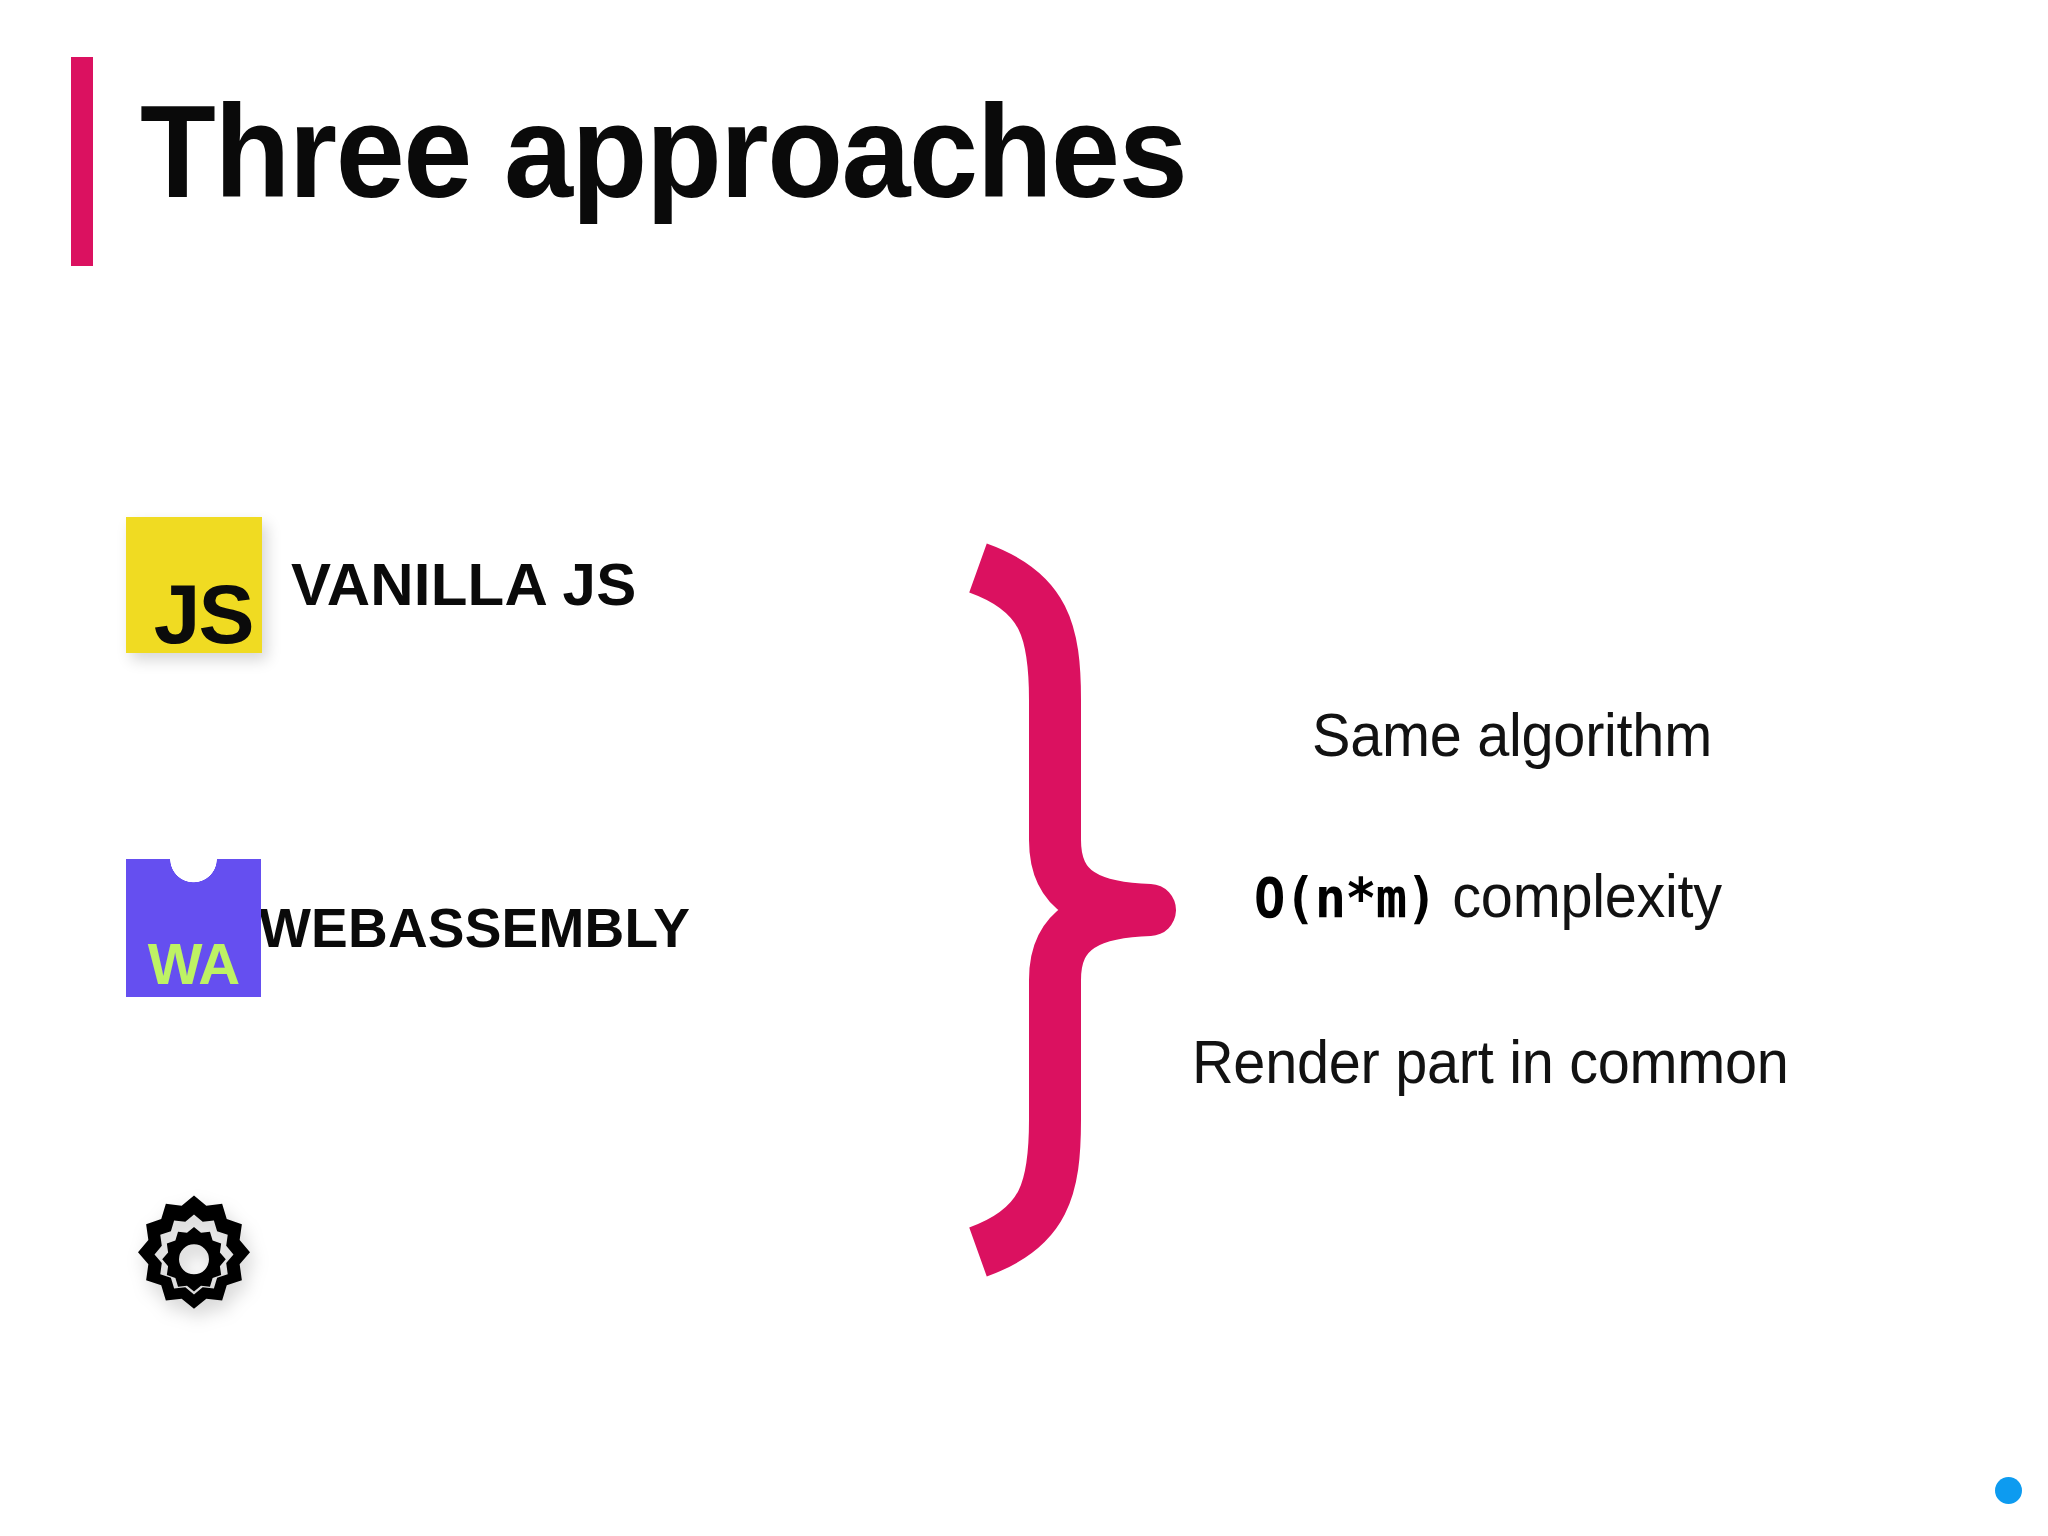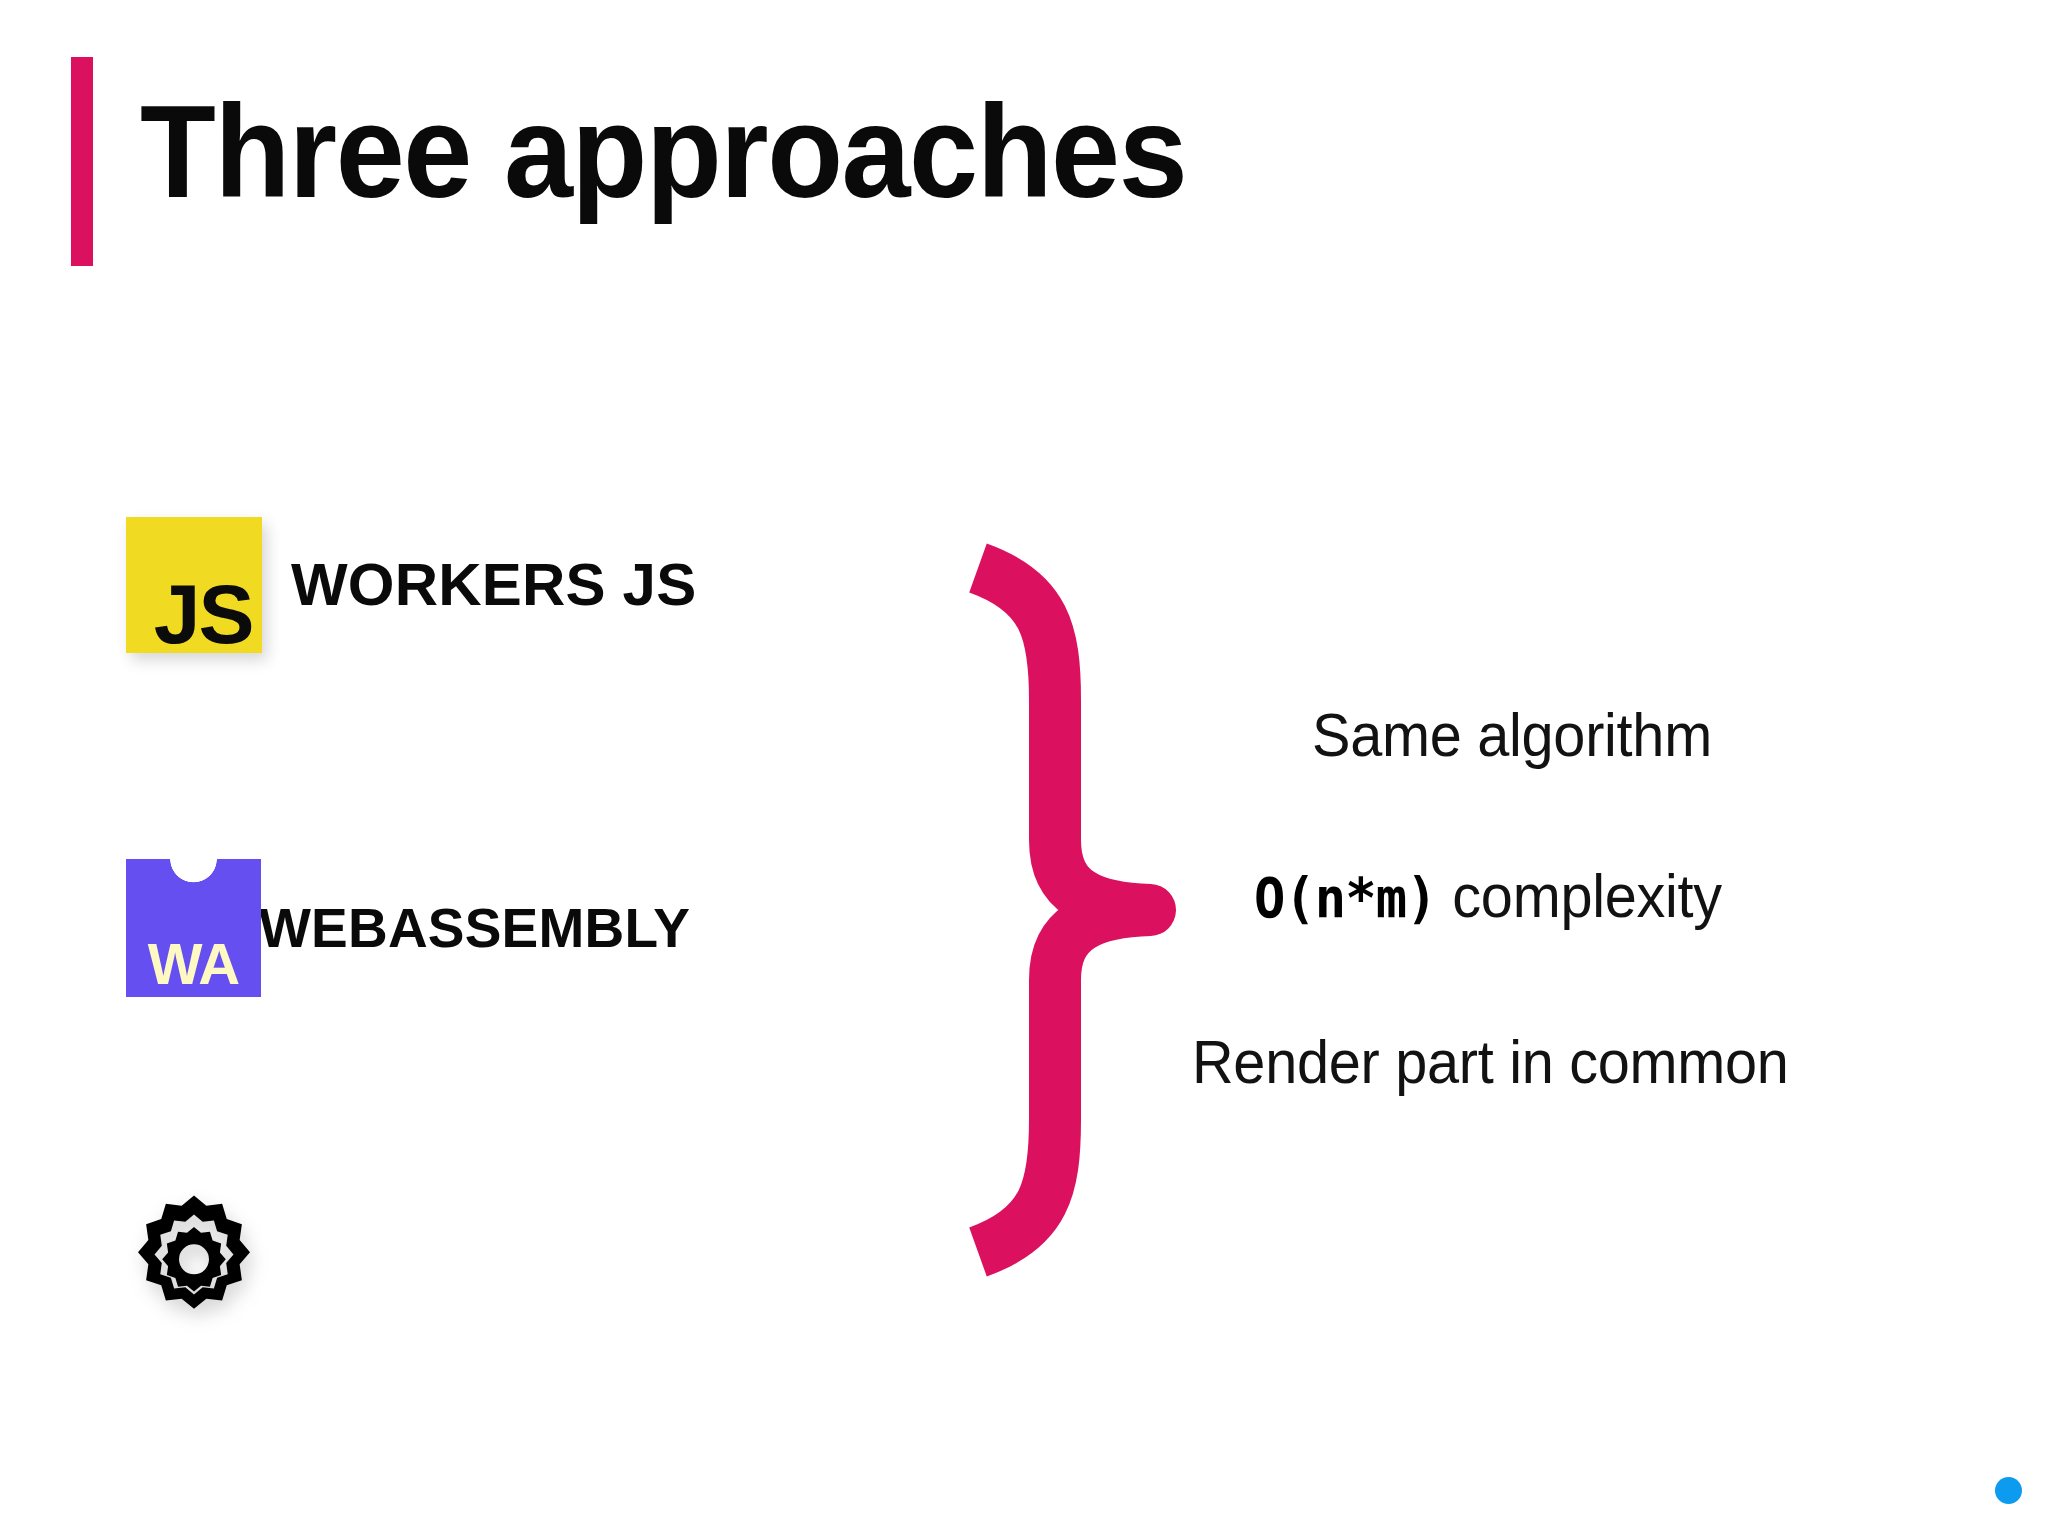--- a/index.html
+++ b/index.html
@@ -178,27 +178,27 @@
 
   <div id="title-accent-bar" style="background: rgb(219, 17, 96);"></div>
   <div id="page-title">Three approaches</div>
 
   <div class="approach-row" id="approach-row-0">
     <div class="approach-icon-wrap">
       <div class="js-icon" style="background: rgb(240, 219, 34);">
         <span class="js-text" style="color: rgb(11, 11, 11);">JS</span>
       </div>
     </div>
-    <div class="approach-label" id="approach-label-0">WORKERS JS</div>
+    <div class="approach-label" id="approach-label-0">VANILLA JS</div>
   </div>
 
   <div class="approach-row" id="approach-row-1">
     <div class="approach-icon-wrap">
       <div class="wa-icon" style="background: rgb(101, 79, 240);">
-        <span class="wa-text" style="color: #fef9c3;">WA</span>
+        <span class="wa-text" style="color: #bef264;">WA</span>
       </div>
     </div>
     <div class="approach-label" id="approach-label-1">WEBASSEMBLY</div>
   </div>
 
   <div class="approach-row" id="approach-row-2">
     <div class="approach-icon-wrap">
       <svg class="gear-icon" viewBox="0 0 100 100">
         <g fill="#000000" fill-rule="evenodd">
           <path d="M50 4

